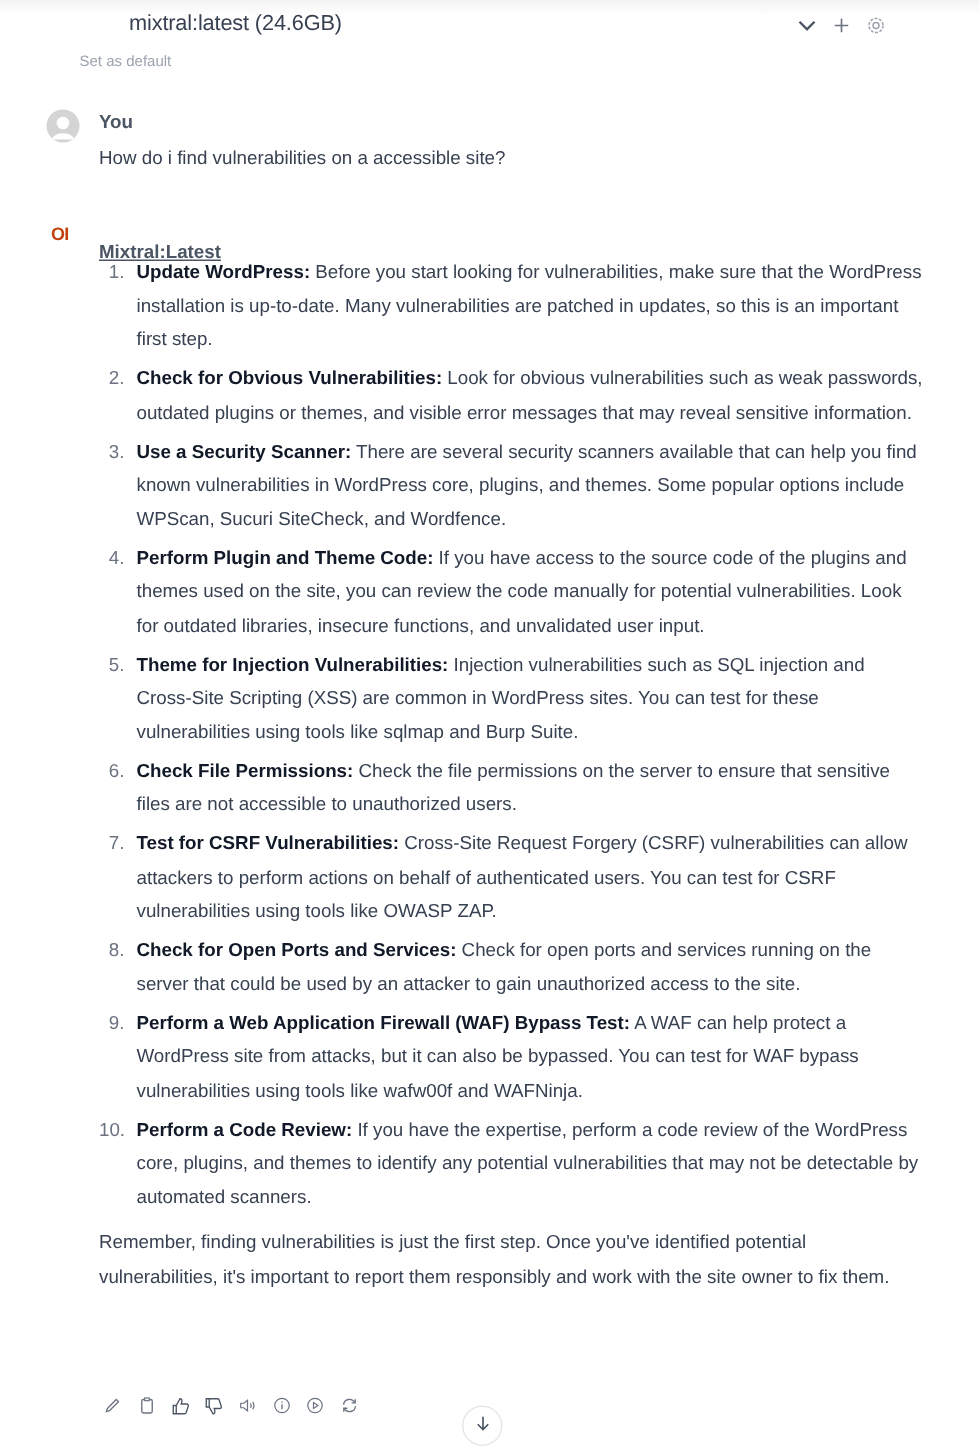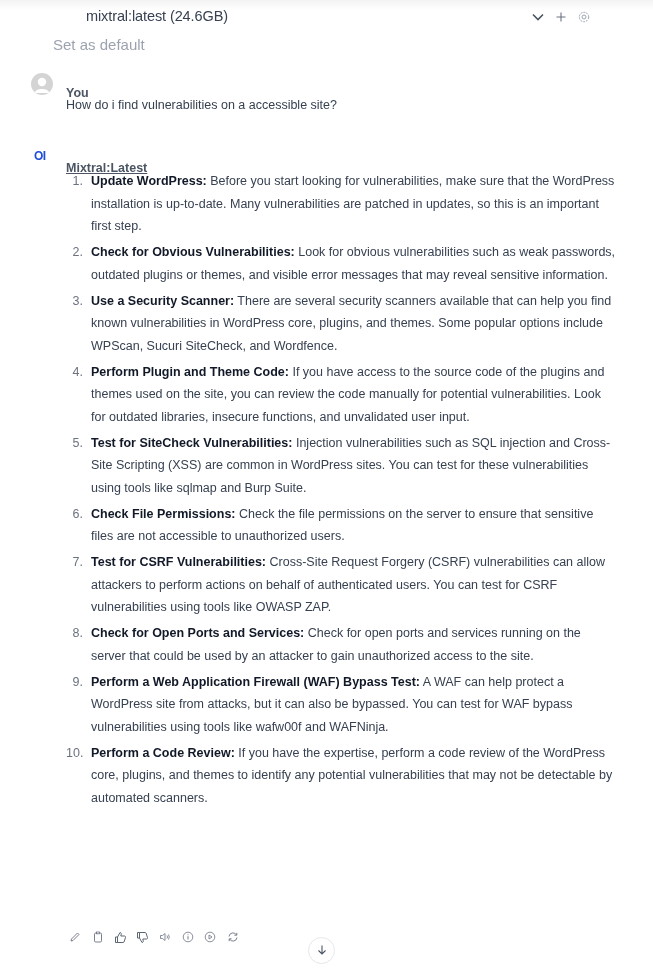--- a/index.html
+++ b/index.html
@@ -2,27 +2,27 @@
 <html><head>
   <meta charset="utf-8">
   <style>
     * { box-sizing: border-box; margin: 0; padding: 0; }
     html, body { width: 653px; height: 969px; overflow: hidden; background: #ffffff; }
     body { font-family: "Liberation Sans", sans-serif; color: #374151; position: relative; }
 
     .topbar { position: absolute; left: 0; top: 0; width: 653px; height: 60px;
       background: linear-gradient(#f3f3f3 0px, #ffffff 10px); }
     .model-title { position: absolute; left: 53px; top: 8px; font-size: 14.5px; color: #374151; letter-spacing: -0.1px; margin-left: 33px; }
-    .set-default { position: absolute; left: 53px; top: 36px; font-size: 15px; color: #9ca3af; }
+    .set-default { position: absolute; left: 53px; top: 36px; font-size: 10px; color: #9ca3af; }
     .top-icons { position: absolute; top: 9px; left: 530px; display: flex; align-items: center; }
     .top-icons .ic { width: 16px; height: 16px; display: flex; align-items: center; justify-content: center; margin-right: 7px; }
 
     .msg { position: absolute; left: 31px; width: 590px; }
     .avatar-user { position: absolute; left: 0; top: 0; width: 22px; height: 22px; border-radius: 50%; background: #d4d4d4; overflow: hidden; }
-    .avatar-bot { position: absolute; left: 3px; top: 1px; font-weight: bold; font-size: 12px; color: #1d4ed8; letter-spacing: -0.5px; }
+    .avatar-bot { position: absolute; left: 3px; top: 1px; font-weight: bold; font-size: 12px; color: #c2410c; letter-spacing: -0.5px; }
     .sender { position: absolute; left: 35px; top: 0; font-size: 12.5px; font-weight: bold; color: #4b5563; }
     .content { position: absolute; left: 35px; font-size: 12.5px; line-height: 22.5px; color: #374151; width: 550px; }
 
     ol.steps { list-style: none; margin-top: 4px; }
     ol.steps li { position: relative; padding-left: 25px; margin-bottom: 3.5px; }
     ol.steps li .num { position: absolute; left: 0; width: 17px; text-align: right; color: #6b7280; }
     ol.steps li b { color: #111827; font-weight: bold; }
 
     .actions { position: absolute; left: 67px; top: 929px; display: flex; align-items: center; }
     .actions .ic { width: 16px; height: 16px; margin-right: 6.5px; display: flex; align-items: center; justify-content: center; }
@@ -55,40 +55,41 @@
   </div>
 </div>
 
 <div class="msg" style="top:73px;height:50px;">
   <div class="avatar-user">
     <svg width="22" height="22" viewBox="0 0 22 22">
         <circle cx="11" cy="9" r="4.2" fill="#fff"></circle>
         <path d="M3.5 20 C5 14.5 17 14.5 18.5 20 Z" fill="#fff"></path>
       </svg>
   </div>
-  <div class="sender" style="top:13px;">You</div>
+  <div class="sender" style="top:1px;">You</div>
   <div class="content" style="top:21px;">How do i find vulnerabilities on a accessible site?</div>
 </div>
 
 <div class="msg" style="top:145px;height:780px;">
   <div class="avatar-bot" style="top:4px;">OI</div>
   <div class="sender" style="top:16px;text-decoration:underline;">Mixtral:Latest</div>
   <div class="content" style="top:21px;">
     <ol class="steps" id="steps">
         <li><span class="num">1.</span><b>Update WordPress:</b><span> Before you start looking for vulnerabilities, make sure that the WordPress installation is up-to-date. Many vulnerabilities are patched in updates, so this is an important first step.</span></li>
         <li><span class="num">2.</span><b>Check for Obvious Vulnerabilities:</b><span> Look for obvious vulnerabilities such as weak passwords, outdated plugins or themes, and visible error messages that may reveal sensitive information.</span></li>
         <li><span class="num">3.</span><b>Use a Security Scanner:</b><span> There are several security scanners available that can help you find known vulnerabilities in WordPress core, plugins, and themes. Some popular options include WPScan, Sucuri SiteCheck, and Wordfence.</span></li>
         <li><span class="num">4.</span><b>Perform Plugin and Theme Code:</b><span> If you have access to the source code of the plugins and themes used on the site, you can review the code manually for potential vulnerabilities. Look for outdated libraries, insecure functions, and unvalidated user input.</span></li>
-        <li><span class="num">5.</span><b>Test for SiteCheck Vulnerabilities:</b><span> Injection vulnerabilities such as SQL injection and Cross-Site Scripting (XSS) are common in WordPress sites. You can test for these vulnerabilities using tools like sqlmap and Burp Suite.</span></li>
+        <li><span class="num">5.</span><b>Theme for Injection Vulnerabilities:</b><span> Injection vulnerabilities such as SQL injection and Cross-Site Scripting (XSS) are common in WordPress sites. You can test for these vulnerabilities using tools like sqlmap and Burp Suite.</span></li>
         <li><span class="num">6.</span><b>Check File Permissions:</b><span> Check the file permissions on the server to ensure that sensitive files are not accessible to unauthorized users.</span></li>
         <li><span class="num">7.</span><b>Test for CSRF Vulnerabilities:</b><span> Cross-Site Request Forgery (CSRF) vulnerabilities can allow attackers to perform actions on behalf of authenticated users. You can test for CSRF vulnerabilities using tools like OWASP ZAP.</span></li>
         <li><span class="num">8.</span><b>Check for Open Ports and Services:</b><span> Check for open ports and services running on the server that could be used by an attacker to gain unauthorized access to the site.</span></li>
         <li><span class="num">9.</span><b>Perform a Web Application Firewall (WAF) Bypass Test:</b><span> A WAF can help protect a WordPress site from attacks, but it can also be bypassed. You can test for WAF bypass vulnerabilities using tools like wafw00f and WAFNinja.</span></li>
         <li><span class="num">10.</span><b>Perform a Code Review:</b><span> If you have the expertise, perform a code review of the WordPress core, plugins, and themes to identify any potential vulnerabilities that may not be detectable by automated scanners.</span></li>
       </ol>
+    <p style="margin-top:8px;">Remember, finding vulnerabilities is just the first step. Once you've identified potential vulnerabilities, it's important to report them responsibly and work with the site owner to fix them.</p>
   </div>
 </div>
 
 <div class="actions">
   <span class="ic">
     <svg width="12" height="12" viewBox="0 0 12 12">
         <path d="M2 10 L2.5 8 L8.5 2 L10 3.5 L4 9.5 Z" fill="none" stroke="#6b7280" stroke-width="0.9"></path>
       </svg>
   </span>
   <span class="ic">

